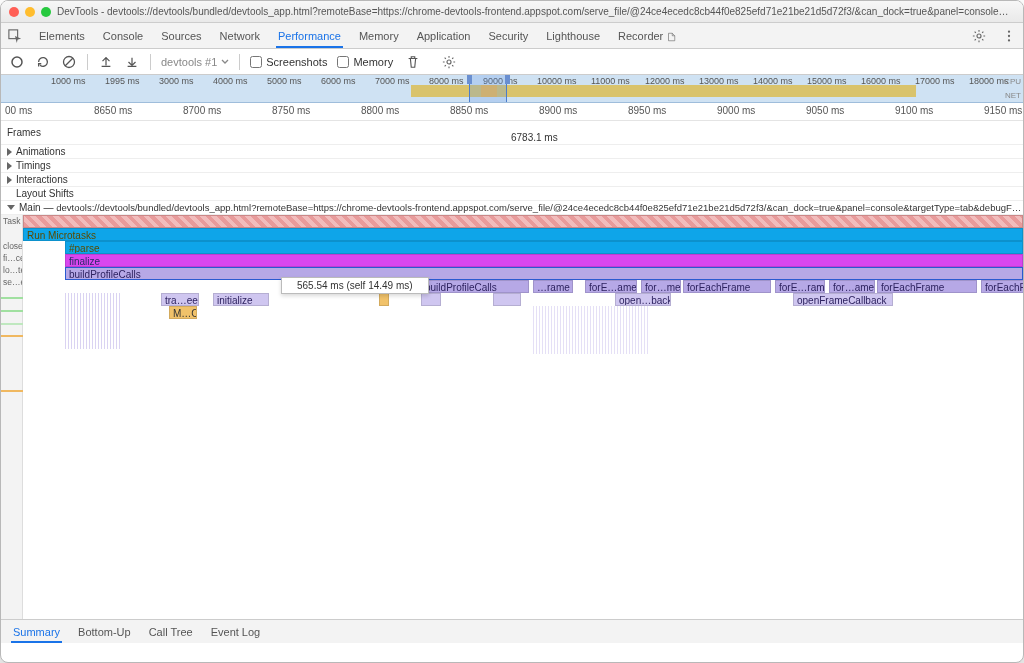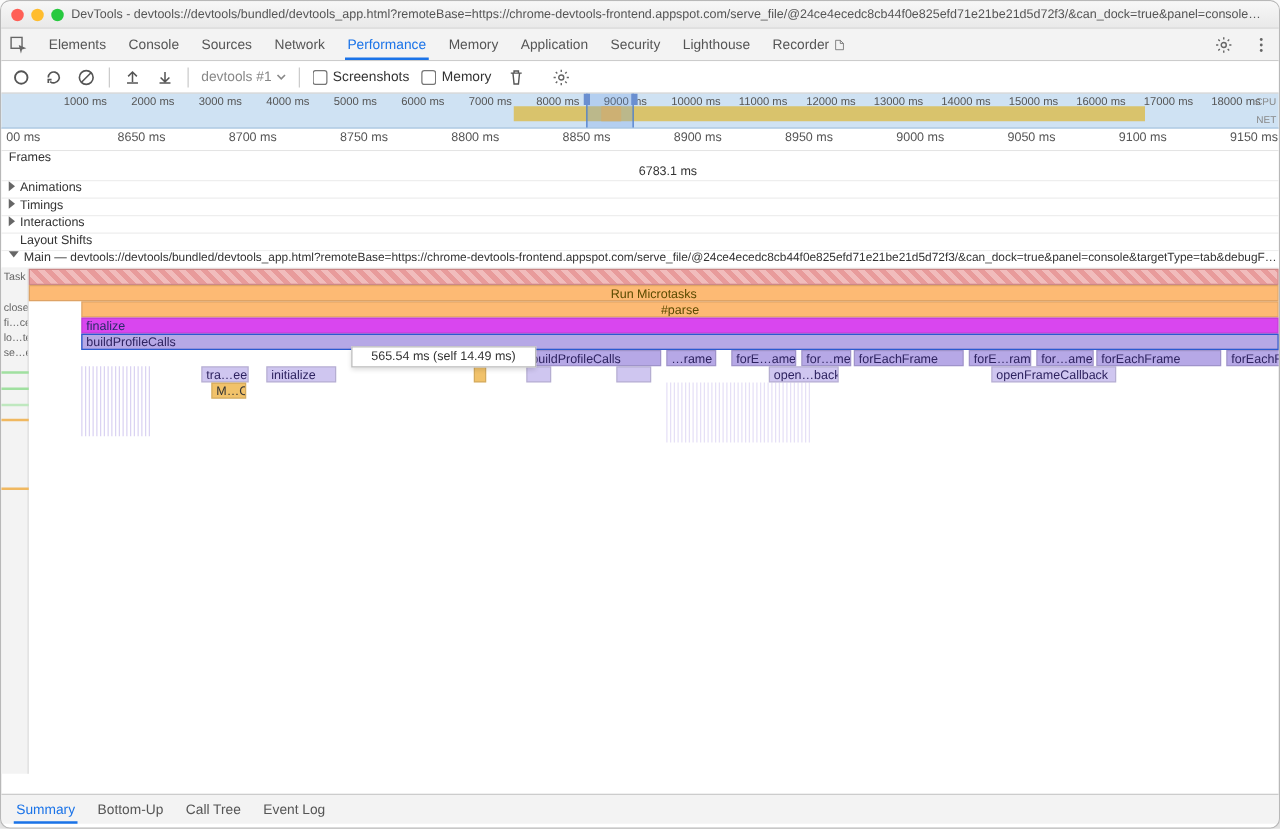--- a/index.html
+++ b/index.html
@@ -24,43 +24,43 @@
 .overview { height:28px; background:#cfe2f3; position:relative; border-bottom:1px solid #9fbddb;}
 .overview .ticks{position:absolute;inset:0;}
 .overview .tick{position:absolute;top:1px;font-size:9px;color:#555;}
 .overview .band{position:absolute;top:10px;height:12px;background:#d9c36c;}
 .overview .selection{position:absolute;top:0;bottom:0;background:rgba(100,150,230,.25);border-left:1px solid #4b7ccb;border-right:1px solid #4b7ccb;}
 .overview .handle{position:absolute;top:0;width:5px;height:9px;background:#6a8fd0;}
 .overview .sidelabel{position:absolute;right:2px;font-size:8px;color:#888;}
 .ruler { height:18px; background:#fff; position:relative; border-bottom:1px solid #e4e4e4;}
 .ruler .tick{position:absolute;top:2px;font-size:10px;color:#555;}
 .tracks { background:#fff;}
-.track-row{height:14px;border-bottom:1px solid #eee;display:flex;padding-left:6px;font-size:10px;color:#333;cursor:pointer;}
+.track-row{height:14px;border-bottom:1px solid #eee;display:flex;align-items:center;padding-left:6px;font-size:10px;color:#333;cursor:pointer;}
 .track-row .tri{display:inline-block;width:0;height:0;border-top:4px solid transparent;border-bottom:4px solid transparent;border-left:5px solid #666;margin-right:4px;}
 .track-row .tri.down{border-left:4px solid transparent;border-right:4px solid transparent;border-top:5px solid #666;border-bottom:none;margin-right:4px;}
 .track-row.frames{height:24px;}
 .track-row.main{height:14px;background:#fff;}
 .main-url{font-size:9.5px;color:#333;white-space:nowrap;overflow:hidden;text-overflow:ellipsis;}
 .current-time{position:absolute;font-size:10px;color:#333;}
 .flame { position:relative; width:100%; }
 .flame-gutter{position:absolute;left:0;top:0;bottom:0;width:22px;background:#f3f3f3;border-right:1px solid #ddd;}
 .gutter-label{font-size:8.5px;color:#666;padding:1px 2px;white-space:nowrap;overflow:hidden;}
 .gutter-marks{position:absolute;left:0;top:0;bottom:0;width:22px;}
 .gutter-marks .m{position:absolute;left:0;right:0;height:2px;}
 .flame-body{position:absolute;left:22px;right:0;top:0;bottom:0;}
 .bar{position:absolute;height:13px;font-size:10px;line-height:13px;padding:0 3px;white-space:nowrap;overflow:hidden;border:1px solid rgba(0,0,0,.12);}
 .bar.task{background:#e89b9b;color:#5a1f1f;top:0;left:0;right:0;} 
-.bar.yellow{background:#fdba74;color:#5b4b00;text-align:center;}
+.bar.yellow{background:#0ea5e9;color:#5b4b00;}
 .bar.blue{background:#d946ef;color:#2a2a6a;}
 .bar.purple{background:#b6a8e6;color:#2e2360;}
 .bar.purple2{background:#cfc6f0;color:#2e2360;}
 .bar.orange{background:#f1c26a;}
 .bar.selected{outline:1.5px solid #2a5ad0;outline-offset:-1px;}
 .tooltip{position:absolute;background:#fff;border:1px solid #bbb;padding:2px 15px;font-size:10px;color:#333;white-space:nowrap;box-shadow:0 2px 4px rgba(0,0,0,.15);}
-.bottom-tabs{height:24px;border-top:1px solid #ccc;background:#f3f3f3;display:flex;align-items:center;gap:14px;padding:0 10px;margin-top:16px;}
+.bottom-tabs{height:24px;border-top:1px solid #ccc;background:#f3f3f3;display:flex;align-items:center;gap:14px;padding:0 10px;}
 .bottom-tabs .btab{font-size:11px;color:#555;cursor:pointer;padding:5px 2px;}
 .bottom-tabs .btab.selected{color:#1a73e8;border-bottom:2px solid #1a73e8;padding-bottom:3px;}
 .stripes{position:absolute;opacity:.5;display:flex;}
 .stripes div{width:1px;background:#b6a8e6;margin-right:2px;height:100%;}
 svg{display:block;}
 </style>
 </head>
 <body>
 
 <div class="window">
@@ -167,21 +167,21 @@
         <svg width="14" height="14" viewBox="0 0 16 16">
           <circle cx="8" cy="8" r="2.3" fill="none" stroke="#666" stroke-width="1.3"></circle>
           <path d="M8 1v2M8 13v2M1 8h2M13 8h2M3 3l1.4 1.4M11.6 11.6L13 13M13 3l-1.4 1.4M4.4 11.6L3 13" stroke="#666" stroke-width="1.3"></path>
         </svg>
       </span>
   </div>
 
   <div class="overview">
     <div class="ticks">
       <span class="tick" style="left:50px">1000 ms</span>
-      <span class="tick" style="left:104px">2000 ms</span>
+      <span class="tick" style="left:104px">1995 ms</span>
       <span class="tick" style="left:158px">3000 ms</span>
       <span class="tick" style="left:212px">4000 ms</span>
       <span class="tick" style="left:266px">5000 ms</span>
       <span class="tick" style="left:320px">6000 ms</span>
       <span class="tick" style="left:374px">7000 ms</span>
       <span class="tick" style="left:428px">8000 ms</span>
       <span class="tick" style="left:482px">9000 ms</span>
       <span class="tick" style="left:536px">10000 ms</span>
       <span class="tick" style="left:590px">11000 ms</span>
       <span class="tick" style="left:644px">12000 ms</span>

